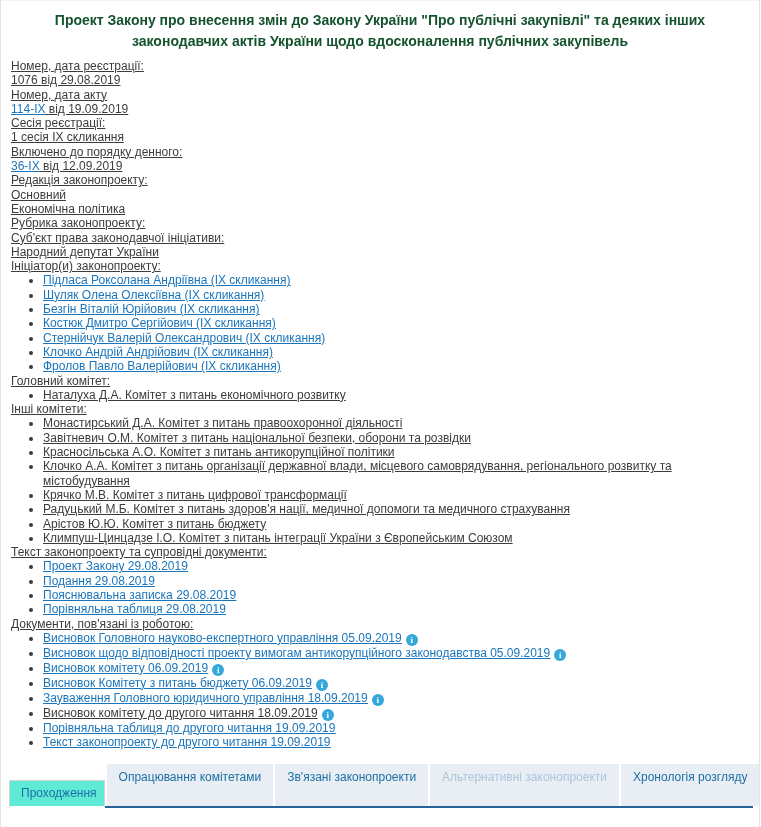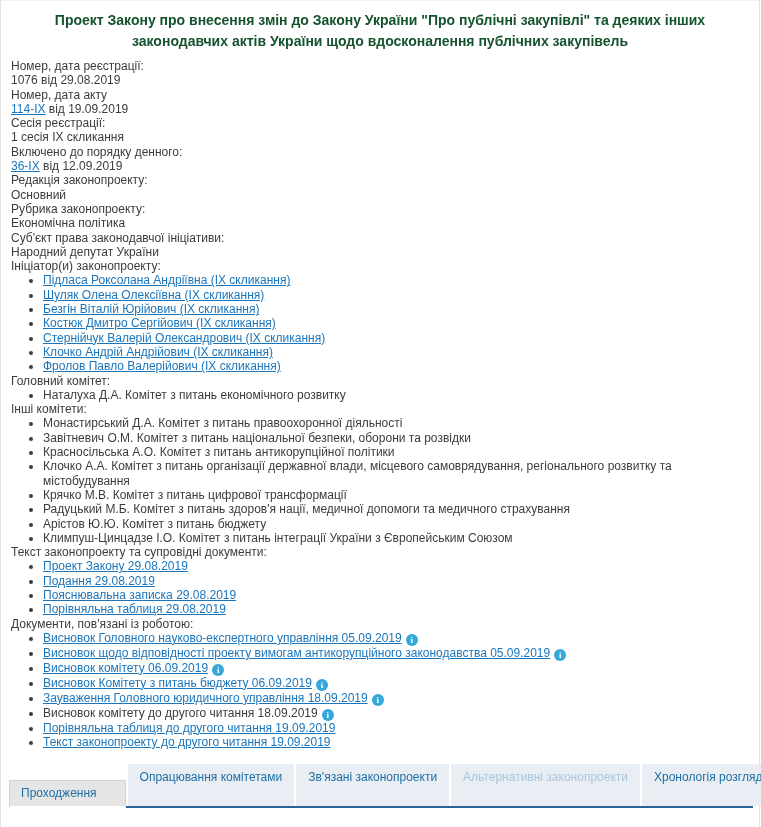--- a/index.html
+++ b/index.html
@@ -22,21 +22,21 @@
     background: #fff;
   }
   .title {
     font-size: 14px;
     font-weight: bold;
     color: #14532d;
     text-align: center;
     margin: 0 30px 7px 30px;
     line-height: 21px;
   }
-  .content { padding: 0 10px; }
+  .content { padding: 0 10px; text-decoration: underline; }
   .line { margin: 0; line-height: 14.3px; }
   ul.blist {
     margin: 0;
     padding: 0 0 0 32px;
     list-style: disc;
   }
   ul.blist li { line-height: 14.3px; }
   a.lnk { color: var(--link, #1b75bb); text-decoration: underline; cursor: pointer; }
   .plain { color: var(--text, #3c3c3c); }
   .info-icon {
@@ -64,25 +64,25 @@
   }
   .tab {
     background: var(--tab-bg, #e8eef3);
     color: var(--tab-text, #1d6fa5);
     padding: 6px 12px 22px 12px;
     margin-right: 2px;
     white-space: nowrap;
     cursor: pointer;
   }
   .tab.active {
-    background: #e5e5e5;
+    background: #5eead4;
     border: 1px solid #d4d4d4;
     border-bottom: 2px solid #fff;
     margin-bottom: -2px;
-    padding: 5px 28px 6px 11px;
+    padding: 5px 7px 6px 11px;
     cursor: default;
   }
   .tab.disabled { color: var(--tab-disabled, #aac6dc); cursor: default; }
   
   .status-table { margin: 19px 6px 0 13px; }
   .thead {
     display: grid;
     grid-template-columns: 186px 1fr;
     background: var(--header-bg, #2277bd);
     color: #fff;
@@ -108,22 +108,22 @@
 
     <p class="line">Сесія реєстрації:</p>
     <p class="line">1 сесія IX скликання</p>
 
     <p class="line">Включено до порядку денного:</p>
     <p class="line"><a class="lnk">36-IX</a>&nbsp;<span>від 12.09.2019</span></p>
 
     <p class="line">Редакція законопроекту:</p>
     <p class="line">Основний</p>
 
+    <p class="line">Економічна політика</p>
     <p class="line">Рубрика законопроекту:</p>
-    <p class="line">Економічна політика</p>
 
     <p class="line">Суб'єкт права законодавчої ініціативи:</p>
     <p class="line">Народний депутат України</p>
 
     <p class="line">Ініціатор(и) законопроекту:</p>
     <ul class="blist">
 
         <li><a class="lnk">Підласа Роксолана Андріївна (IX скликання)</a></li>
 
         <li><a class="lnk">Шуляк Олена Олексіївна (IX скликання)</a></li>

